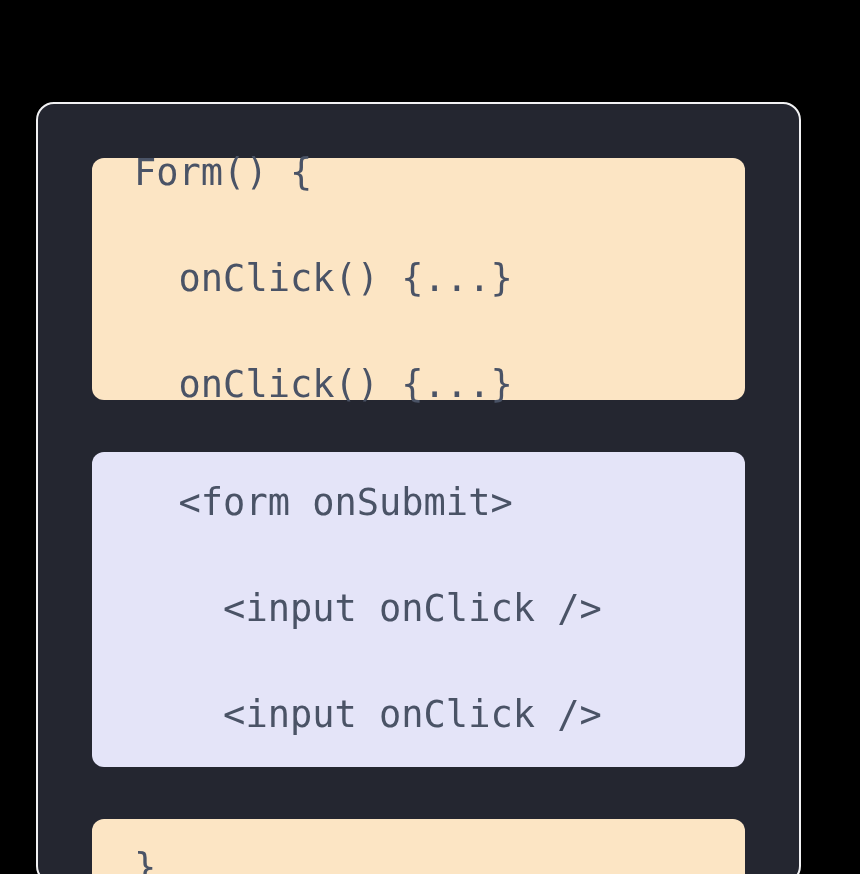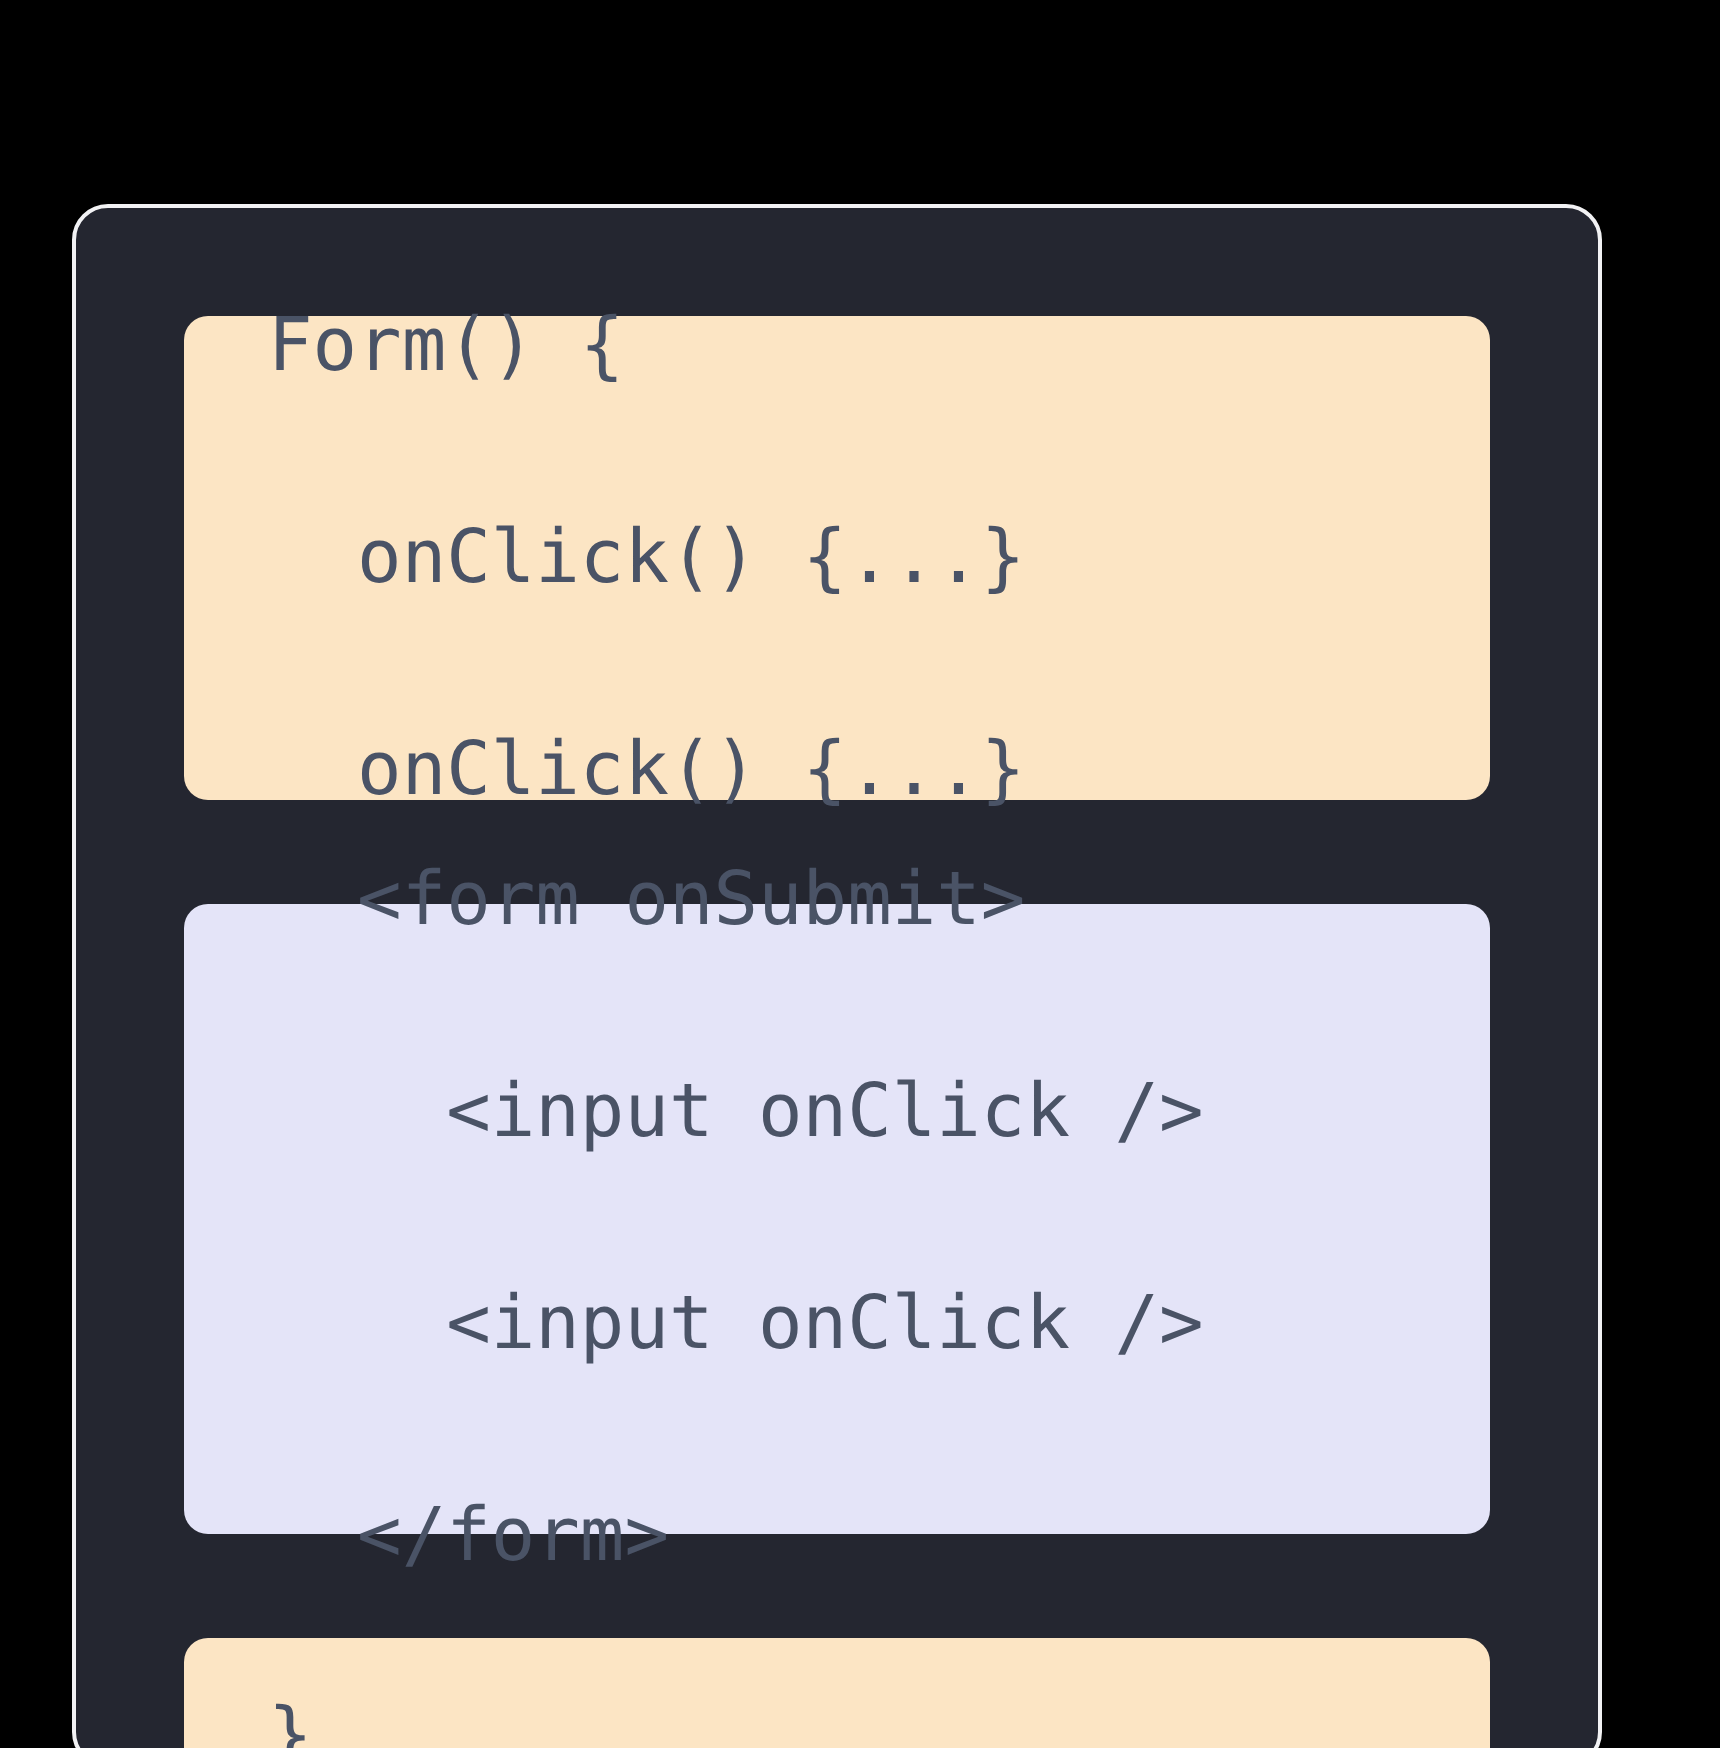--- a/index.html
+++ b/index.html
@@ -85,20 +85,19 @@
   <div class="code-block block-component">
     <div class="code-line">Form() {</div>
     <div class="code-line">  onClick() {...}</div>
     <div class="code-line">  onClick() {...}</div>
   </div>
 
   <div class="code-block block-markup">
     <div class="code-line">  &lt;form onSubmit&gt;</div>
     <div class="code-line">    &lt;input onClick /&gt;</div>
     <div class="code-line">    &lt;input onClick /&gt;</div>
-    <div class="code-line">  &lt;/form&gt;</div>
   </div>
 
   <div class="code-block block-close">
     <div class="code-line">}</div>
   </div>
 
 </div>
 
 </body></html>

